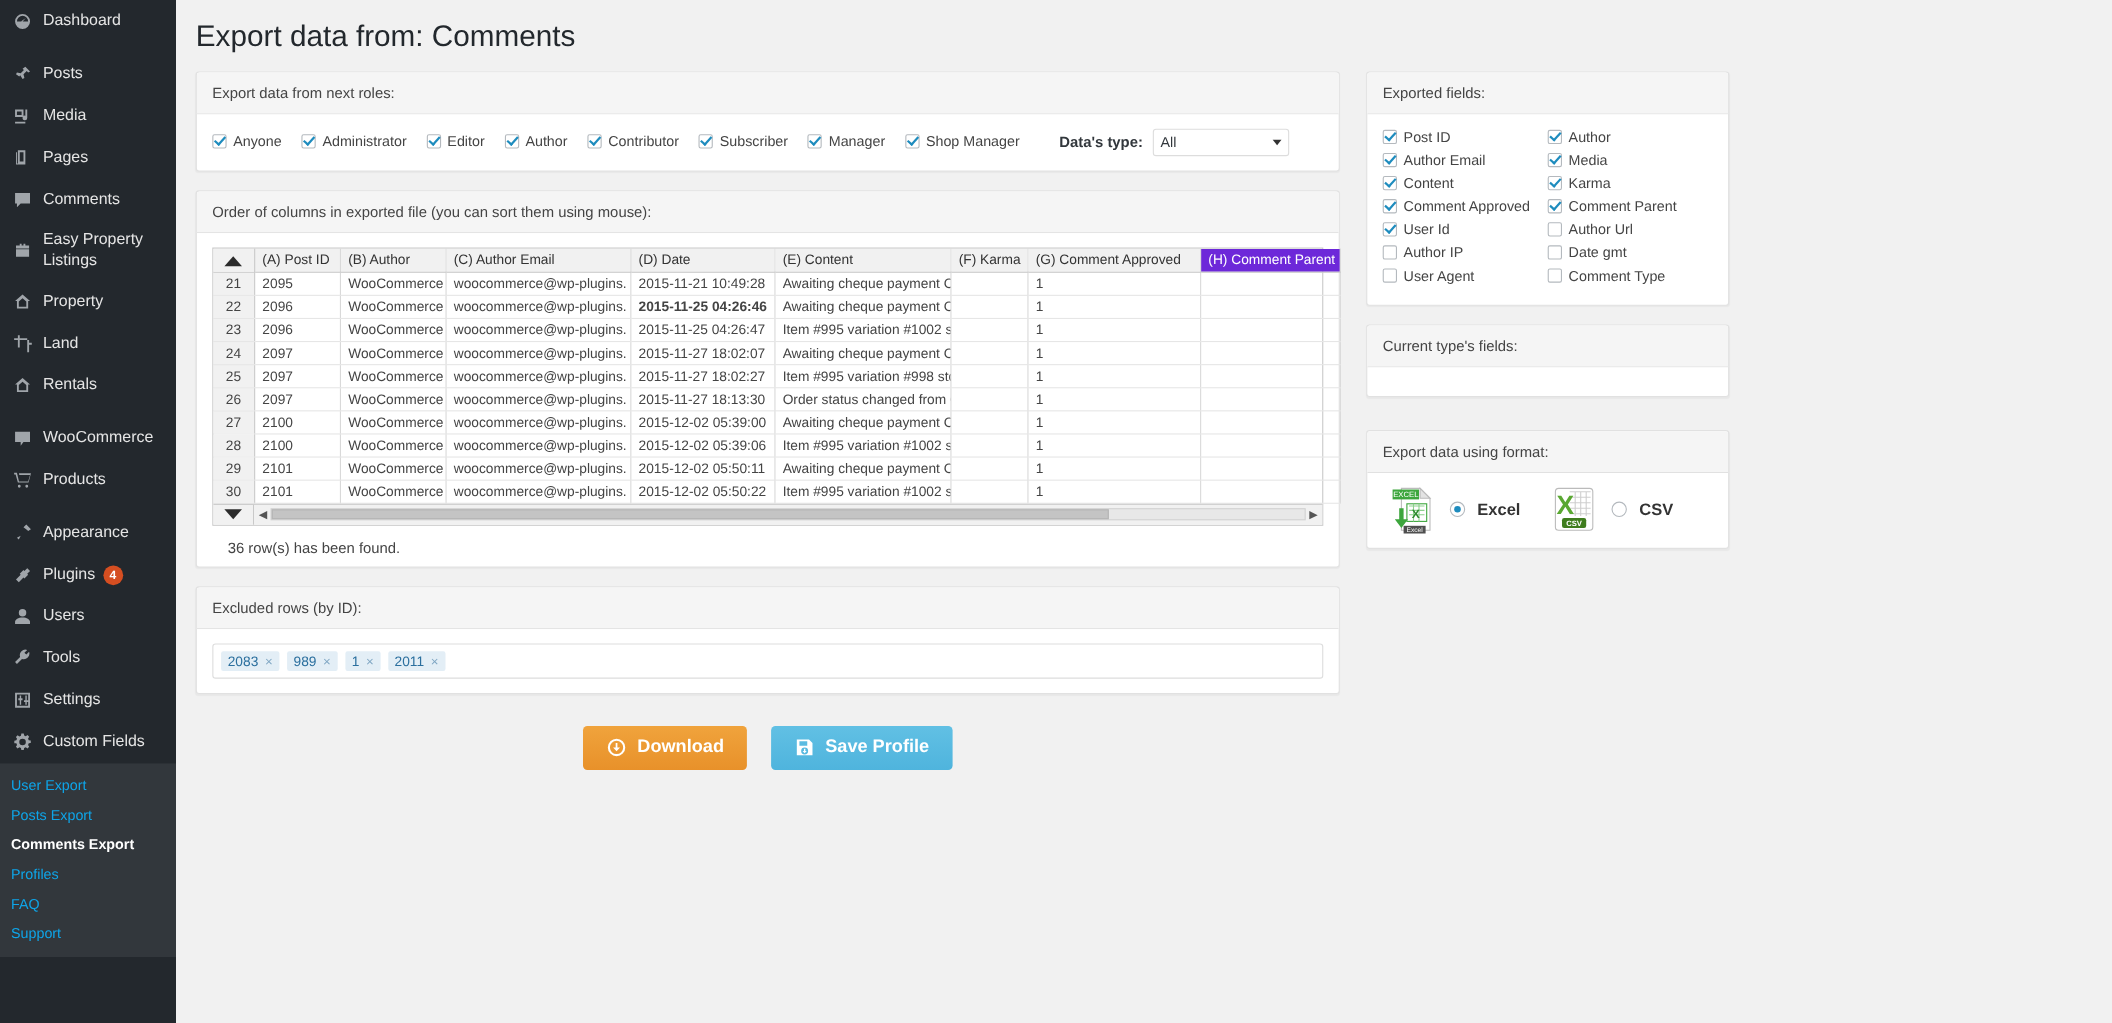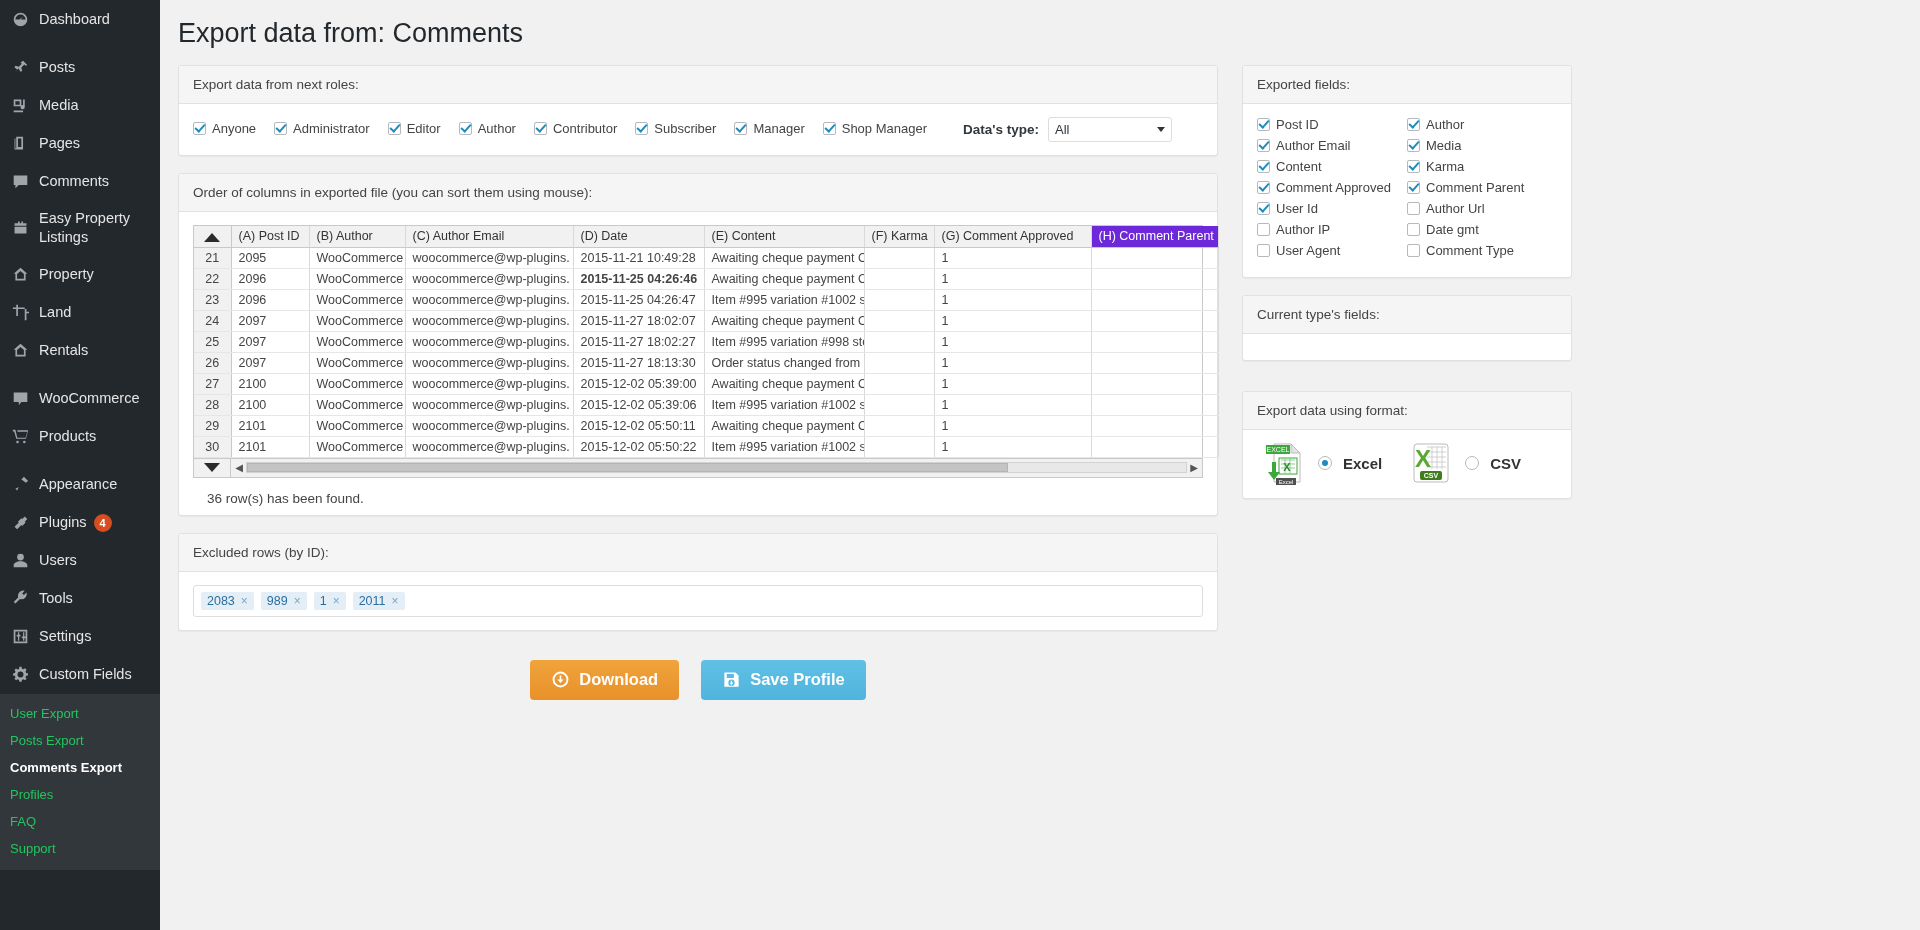--- a/index.html
+++ b/index.html
@@ -48,21 +48,21 @@
     position: absolute; right: -8px;
     width: 0; height: 0;
     border-top: 8px solid transparent;
     border-bottom: 8px solid transparent;
     border-left: 8px solid #f1f1f1;
   }
   .submenu { background: #32373c; padding: 6px 0 8px 0; }
   .submenu-item {
     padding: 6px 0 6px 10px;
     font-size: 13px;
-    color: #22c55e;
+    color: #0ea5e9;
     cursor: pointer;
   }
   .submenu-item.current { color: #fff; font-weight: bold; }
   .badge-count {
     display: inline-block;
     background: #d54e21; color: #fff;
     border-radius: 10px;
     font-size: 11px; font-weight: bold;
     min-width: 18px; height: 18px; line-height: 18px;
     text-align: center; padding: 0 5px;

